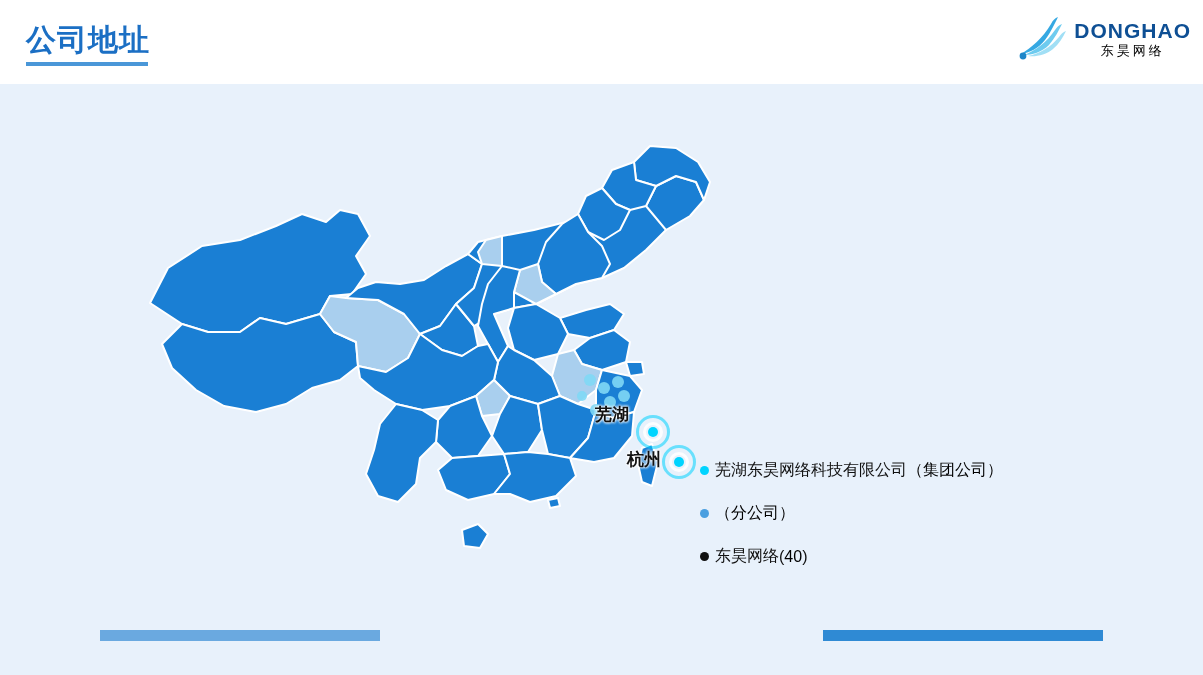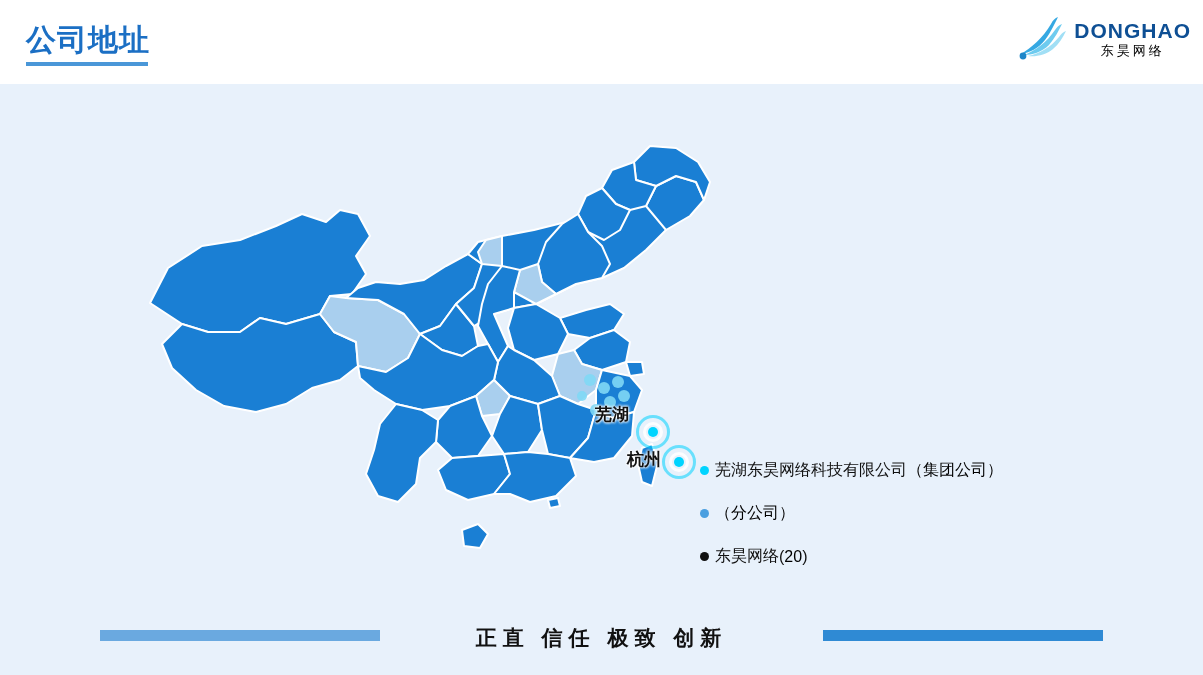--- a/index.html
+++ b/index.html
@@ -241,23 +241,22 @@
       <span class="legend-bullet" style="background:#4a9fe0"></span>
       <span class="paren">（</span>
       <span class="legend-tag">分公司</span>
       <span class="paren">）</span>
     </div>
 
     <div class="legend-row">
       <span class="legend-bullet" style="background:#111111"></span>
       <span>东昊网络</span>
       <span class="paren">(</span>
-      <span class="legend-tag">20</span>
+      <span class="legend-tag">40</span>
       <span class="paren">)</span>
     </div>
 
   </div>
 
   <div class="footer-bar-left"></div>
   <div class="footer-bar-right"></div>
-  <div class="footer-text">正直  信任  极致  创新</div>
 
 </div>
 
 </body></html>

